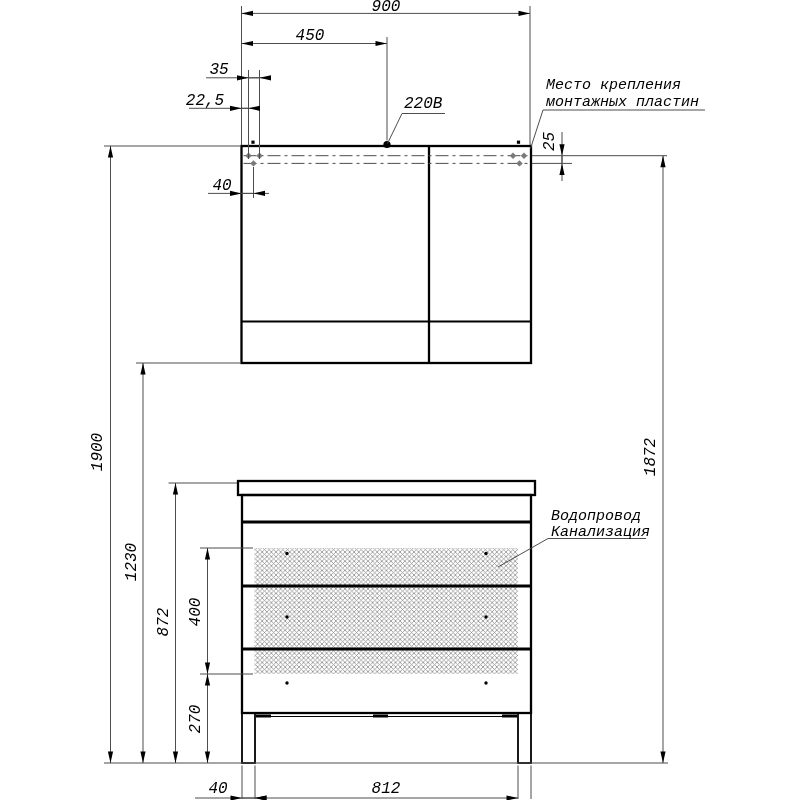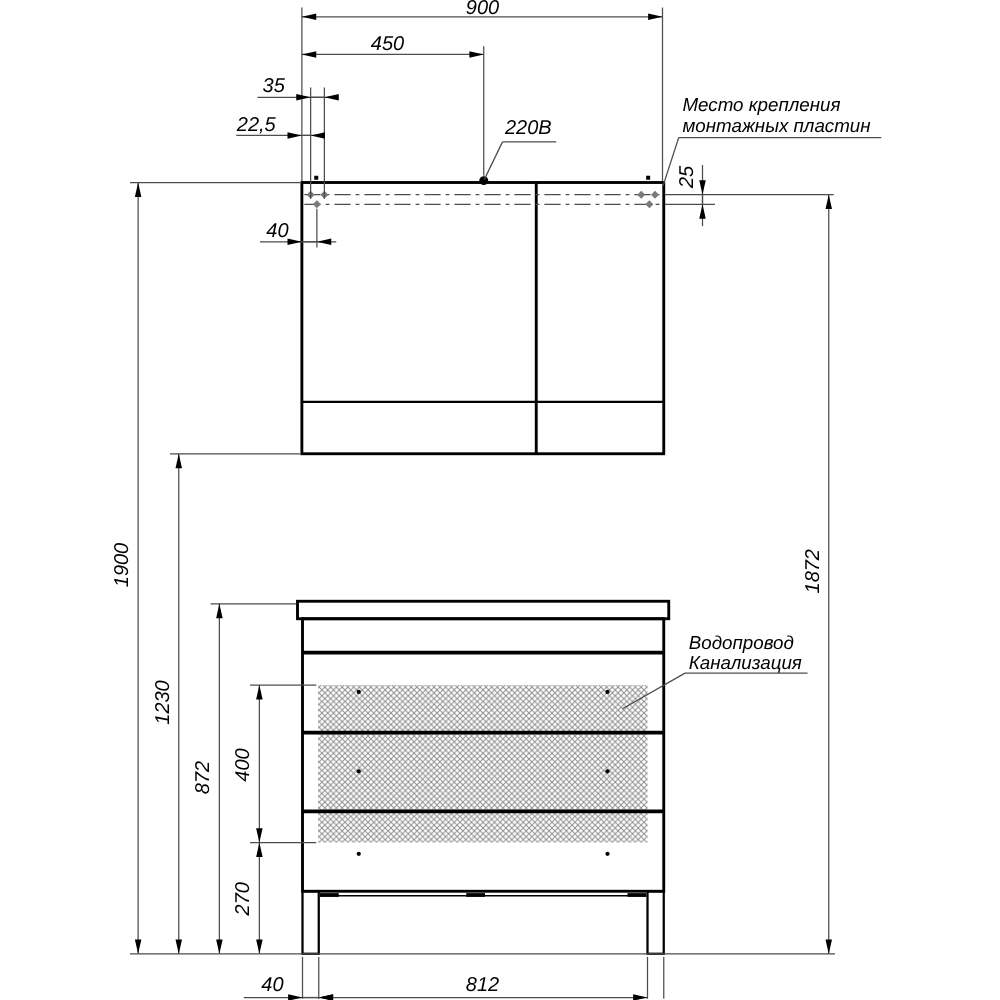--- a/index.html
+++ b/index.html
@@ -1,18 +1,18 @@
 <!DOCTYPE html>
 <html style="--color-background: #ffffff; --color-outline: #000000; --color-dimension: #4d4d4d; --color-marker: #7a7a7a; --color-hatch: #8f8f8f; --color-text: #000000;"><head>
 <meta charset="utf-8">
 <style>
   html,body{margin:0;padding:0;background:#fff;}
   .stage{
     position:relative;width:725px;height:800px;background:var(--color-background,#fff);
-    font-family:Liberation Sans, sans-serif;overflow:hidden;
+    font-family:Liberation Mono, monospace;overflow:hidden;
   }
   svg{display:block;}
   
   .outline{fill:none;stroke:var(--color-outline,#000);stroke-width:2.3;}
   .heavy{fill:none;stroke:var(--color-outline,#000);stroke-width:3;}
   .med{fill:none;stroke:var(--color-outline,#000);stroke-width:1.8;}
   .thin{fill:none;stroke:var(--color-outline,#000);stroke-width:1.2;}
   
   .dim{fill:none;stroke:var(--color-dimension,#4d4d4d);stroke-width:1;}
   .ext{fill:none;stroke:var(--color-dimension,#4d4d4d);stroke-width:1;}

